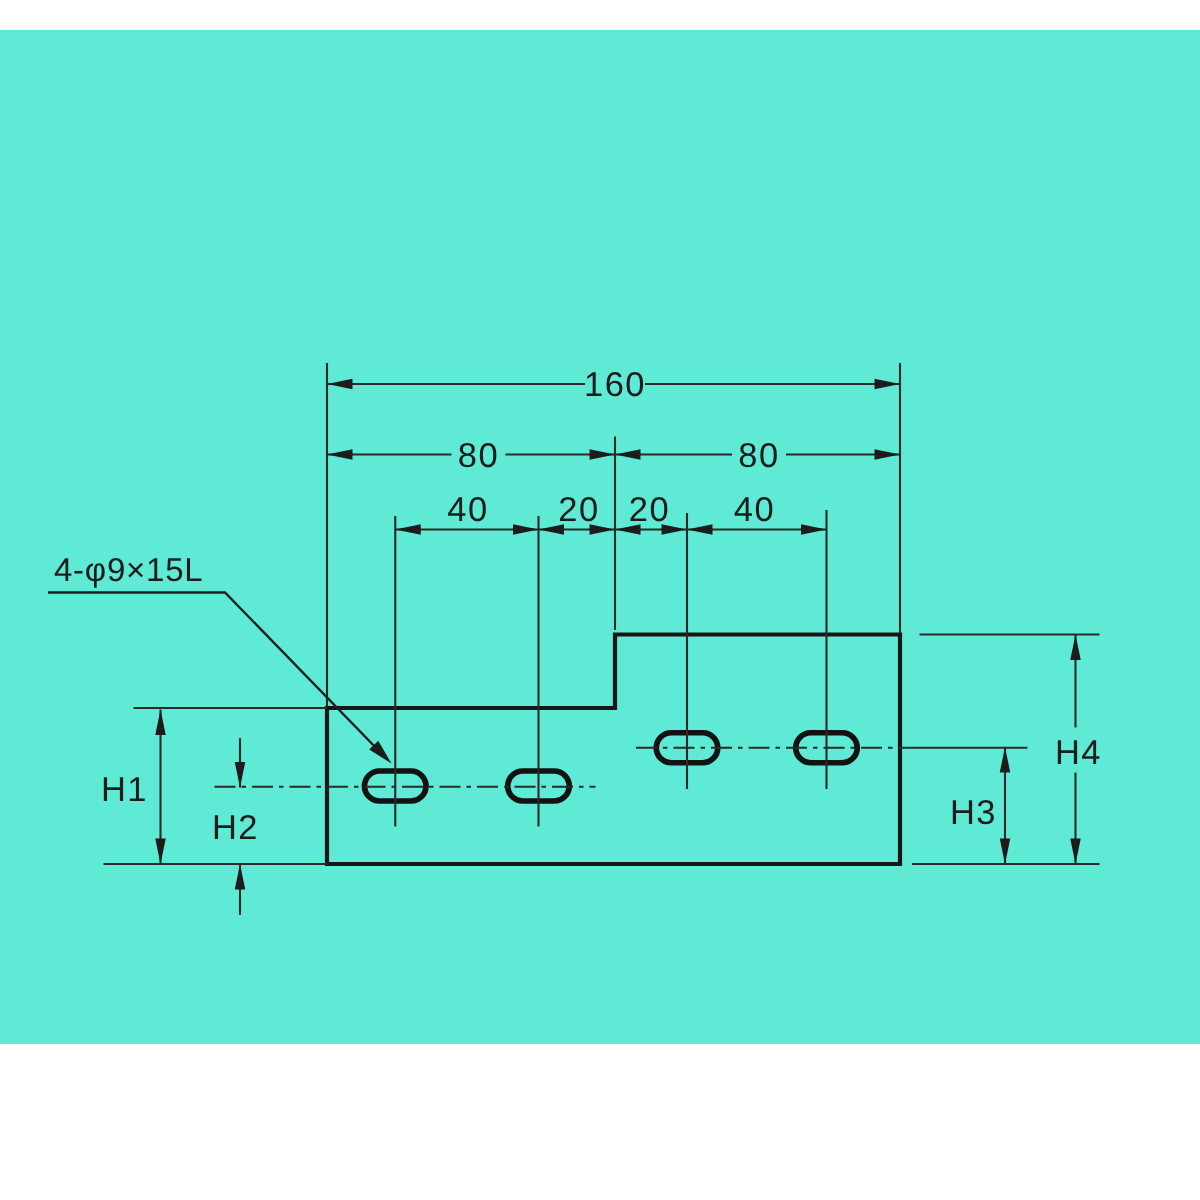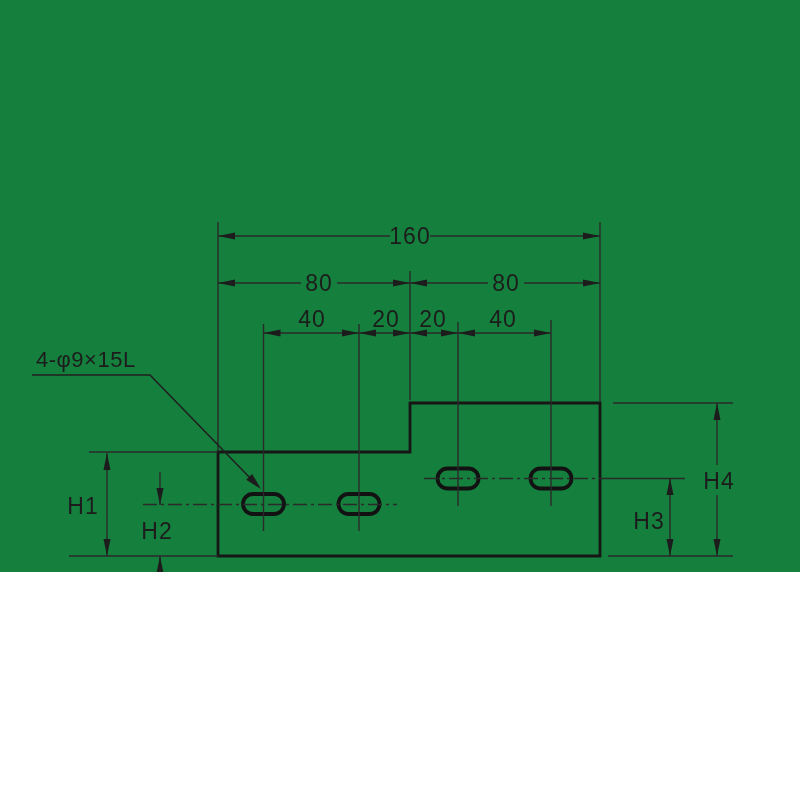--- a/index.html
+++ b/index.html
@@ -2,22 +2,22 @@
 <html><head>
 <meta charset="utf-8">
 <style>
   html,body{margin:0;padding:0;}
   body{
     width:800px;height:800px;
     background:#ffffff;
     font-family:"Liberation Sans", sans-serif;
   }
   .canvas{
-    position:relative;width:800px;height:572px;
-    background:#15803d;overflow:hidden;
+    position:relative;width:800px;height:676px;
+    background:#5eead4;overflow:hidden;margin-top:20px;
   }
   svg{display:block;}
   text{
     font-family:"Liberation Sans","DejaVu Sans",sans-serif;
     fill:#1c1c1c;
   }
   .dim-txt{font-size:23px;letter-spacing:1px;}
   .callout-txt{font-size:22px;letter-spacing:0.5px;}
   .thin{stroke:#2a2a2a;stroke-width:1.4;fill:none;}
   .thin-dash{stroke:#2a2a2a;stroke-width:1.4;fill:none;stroke-dasharray:14 4 3 4;}

